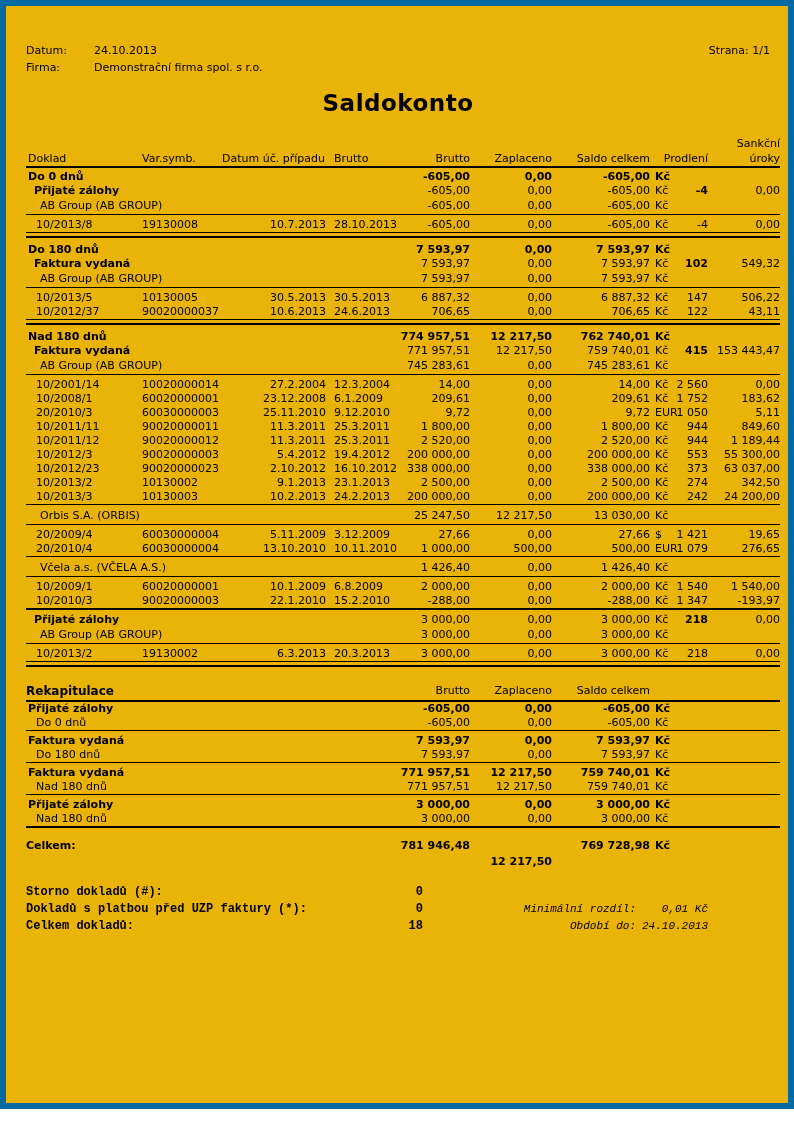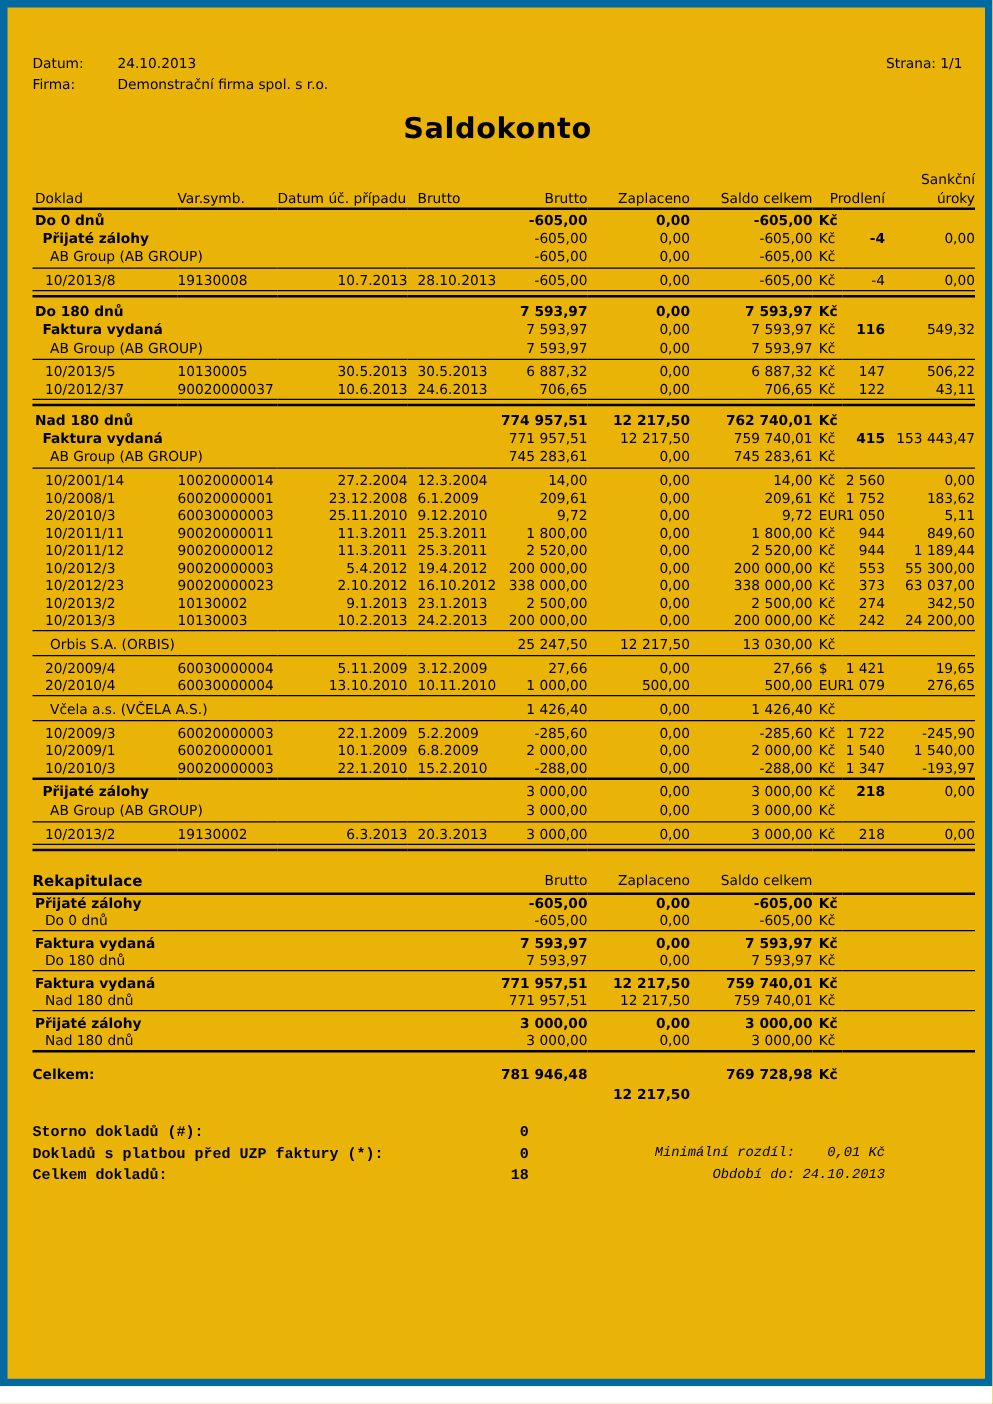--- a/index.html
+++ b/index.html
@@ -165,21 +165,21 @@
           <td class="l mena">Kč</td>
           <td class="r prod"></td>
           <td class="r"></td>
         </tr>
         <tr class="group">
           <td class="l label" colspan="4">Faktura vydaná</td>
           <td class="r">7 593,97</td>
           <td class="r">0,00</td>
           <td class="r">7 593,97</td>
           <td class="l mena">Kč</td>
-          <td class="r prod">116</td>
+          <td class="r prod">102</td>
           <td class="r">549,32</td>
         </tr>
         <tr class="partner">
           <td class="l label" colspan="4">AB Group (AB GROUP)</td>
           <td class="r">7 593,97</td>
           <td class="r">0,00</td>
           <td class="r">7 593,97</td>
           <td class="l mena">Kč</td>
           <td class="r prod"></td>
           <td class="r"></td>
@@ -401,32 +401,20 @@
           <td class="l label" colspan="4">Včela a.s. (VČELA A.S.)</td>
           <td class="r">1 426,40</td>
           <td class="r">0,00</td>
           <td class="r">1 426,40</td>
           <td class="l mena">Kč</td>
           <td class="r prod"></td>
           <td class="r"></td>
         </tr>
         <tr class="rule thin">
           <td colspan="10"></td>
-        </tr>
-        <tr class="detail">
-          <td class="l doklad">10/2009/3</td>
-          <td class="l">60020000003</td>
-          <td class="r">22.1.2009</td>
-          <td class="l" style="padding-left: 8px;">5.2.2009</td>
-          <td class="r">-285,60</td>
-          <td class="r">0,00</td>
-          <td class="r">-285,60</td>
-          <td class="l mena">Kč</td>
-          <td class="r prod">1 722</td>
-          <td class="r">-245,90</td>
         </tr>
         <tr class="detail">
           <td class="l doklad">10/2009/1</td>
           <td class="l">60020000001</td>
           <td class="r">10.1.2009</td>
           <td class="l" style="padding-left: 8px;">6.8.2009</td>
           <td class="r">2 000,00</td>
           <td class="r">0,00</td>
           <td class="r">2 000,00</td>
           <td class="l mena">Kč</td>

